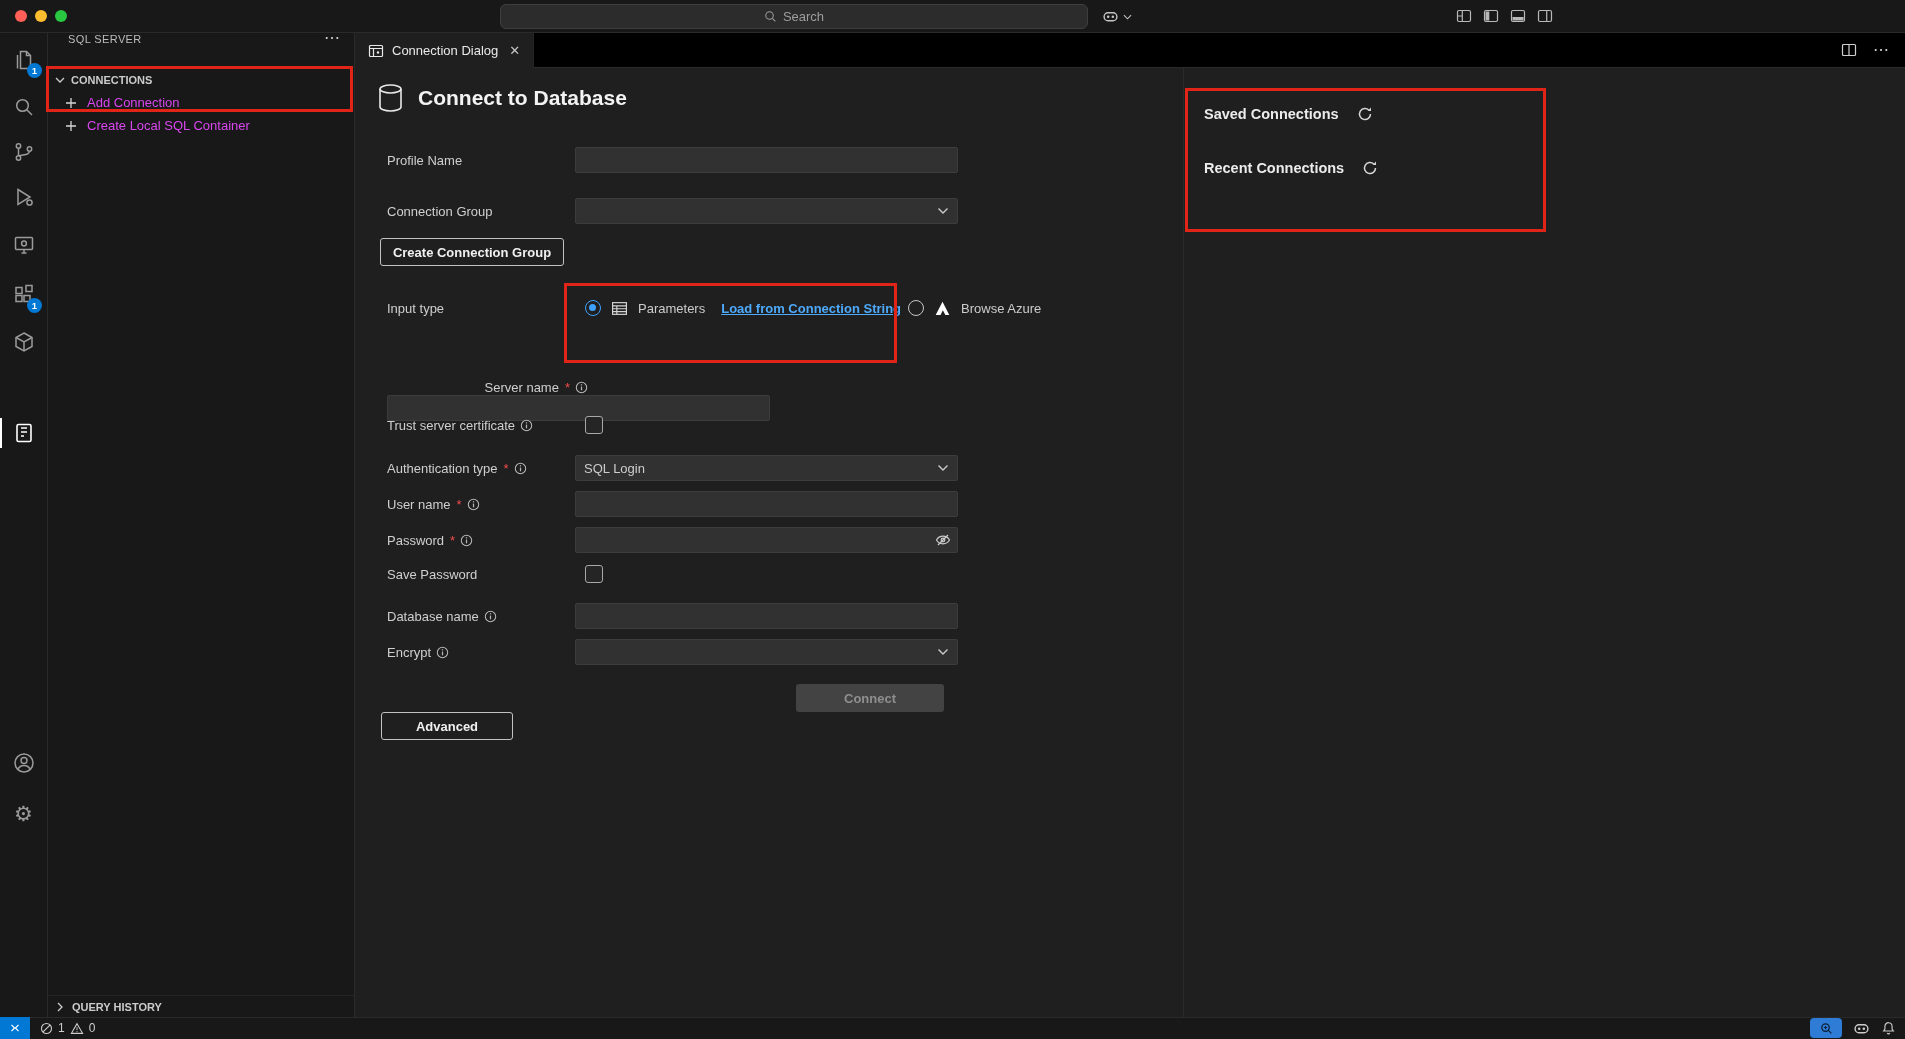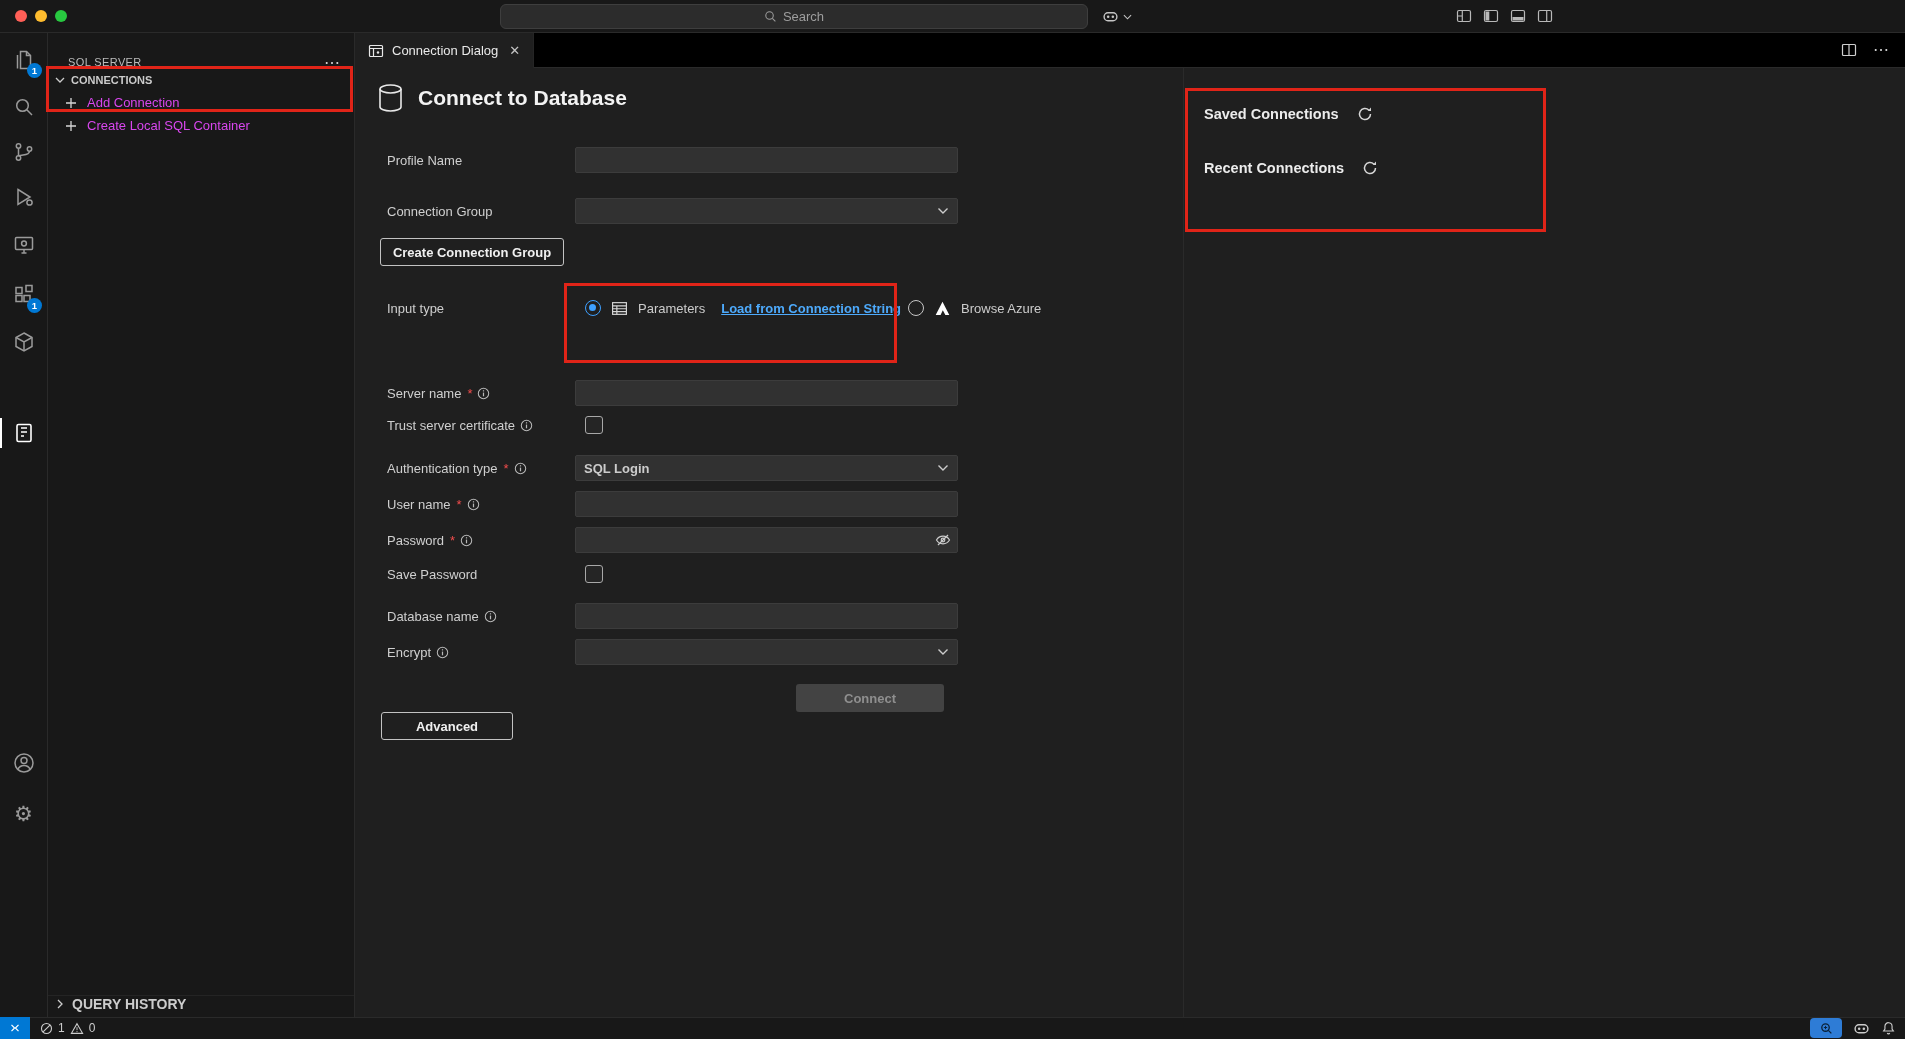--- a/index.html
+++ b/index.html
@@ -34,46 +34,46 @@
   .ab-item.active::before { content:""; position:absolute; left:0; top:7px; bottom:7px; width:2px; background:#fff; }
   .badge {
     position:absolute; right:5px; bottom:4px; min-width:15px; height:15px; padding:0 3px;
     border-radius:8px; background:#0078d4; color:#fff; font-size:9.5px; font-weight:700;
     display:flex; align-items:center; justify-content:center;
   }
   .gear-glyph { font-size:21px; line-height:1; }
 
   
   .sidebar { position:absolute; left:48px; top:33px; width:307px; height:984px; background:#181818; border-right:1px solid #2a2a2a; }
-  .sb-header { height:35px; display:flex; align-items:flex-end; padding:0 14px 0 20px; }
+  .sb-header { height:35px; display:flex; align-items:flex-start; padding:0 14px 0 20px; }
   .sb-title { flex:1; font-size:11px; letter-spacing:.4px; color:#bcbcbc; }
   .sb-ellipsis { color:#cfcfcf; font-size:16px; line-height:10px; cursor:pointer; }
   .sb-section { height:23px; display:flex; align-items:center; gap:3px; padding-left:4px; font-size:11px; font-weight:700; color:#cccccc; cursor:pointer; }
   .sb-row { height:23px; display:flex; align-items:center; gap:9px; padding-left:16px; color:#d946ef; cursor:pointer; }
-  .sb-bottom { position:absolute; left:0; bottom:0; width:100%; height:22px; display:flex; gap:4px; padding-left:4px; font-size:14px; font-weight:700; color:#cccccc; border-top:1px solid #242424; cursor:pointer; }
+  .sb-bottom { position:absolute; left:0; bottom:0; width:100%; height:22px; display:flex; align-items:center; gap:4px; padding-left:4px; font-size:11px; font-weight:700; color:#cccccc; border-top:1px solid #242424; cursor:pointer; }
 
   
   .editor { position:absolute; left:355px; top:33px; width:1550px; height:984px; background:#1f1f1f; }
   .tabbar { position:absolute; left:0; top:0; width:100%; height:35px; background:#000000; box-shadow: inset 0 -1px 0 #2a2a2a; }
   .tab { position:absolute; left:0; top:0; height:35px; display:flex; align-items:center; gap:8px; padding:0 10px 0 13px; background:#1f1f1f; color:#e9e9e9; border-right:1px solid #252525; cursor:pointer; }
   .tab-close { color:#c5c5c5; font-size:13px; padding:1px 3px; cursor:pointer; }
   .tabbar-right { position:absolute; right:16px; top:9px; display:flex; gap:16px; color:#cfcfcf; align-items:center; }
 
   .content { position:absolute; left:0; top:35px; right:722px; bottom:0; }
   .right-panel { position:absolute; right:0; top:35px; width:722px; bottom:0; border-left:1px solid #2a2a2a; }
 
   .heading-row { position:absolute; left:22px; top:15px; display:flex; align-items:center; gap:14px; }
   .heading-text { font-size:21px; font-weight:600; color:#f3f3f3; }
 
   .row { position:absolute; left:32px; display:flex; align-items:center; }
   .row .lbl { width:188px; display:flex; align-items:center; gap:5px; color:#cfcfcf; }
   .req { color:#f14c4c; margin-left:1px; }
   .input, .selectbox {
     width:383px; height:26px; background:#313131; border:1px solid #3c3c3c; border-radius:2px;
-    color:#ccc; padding:0 8px; font-size:13px; font-family:"Liberation Sans", sans-serif;font-weight:bold;
+    color:#ccc; padding:0 8px; font-size:13px; font-family:"Liberation Sans", sans-serif;
   }
   .selectbox { display:flex; align-items:center; justify-content:space-between; cursor:pointer; }
   .pw-wrap { position:relative; width:383px; }
   .pw-wrap .input { width:383px; padding-right:30px; }
   .pw-eye { position:absolute; right:7px; top:5px; cursor:pointer; }
   .checkbox { width:18px; height:18px; background:#252525; border:1.3px solid #a8a8a8; border-radius:3px; cursor:pointer; }
 
   .btn-secondary {
     height:28px; background:#1f1f1f; border:1px solid #c2c2c2; border-radius:3px;
     color:#f0f0f0; font-weight:700; font-size:13px; font-family:"Liberation Sans", sans-serif;
@@ -365,21 +365,21 @@
             <span>
               <svg width="17" height="17" viewBox="0 0 16 16">
                   <path d="M8 1.6 1.6 14.2h4.6L8.3 9.6l2.4 4.6h3.7z" fill="#ffffff"></path>
                 </svg>
             </span>
             <span>Browse Azure</span>
           </div>
         </div>
       </div>
 
-      <div class="row" style="top:312px;">
+      <div class="row" style="top:312px;flex-direction:column;">
         <span class="lbl">
           <span>Server name</span>
           <span class="req">*</span>
           <span>
             <svg width="13" height="13" viewBox="0 0 14 14">
                 <circle cx="7" cy="7" r="5.6" fill="none" stroke="#b8b8b8" stroke-width="1.1"></circle>
                 <rect x="6.35" y="6" width="1.3" height="4" fill="#b8b8b8"></rect>
                 <rect x="6.35" y="3.5" width="1.3" height="1.3" fill="#b8b8b8"></rect>
               </svg>
           </span>

